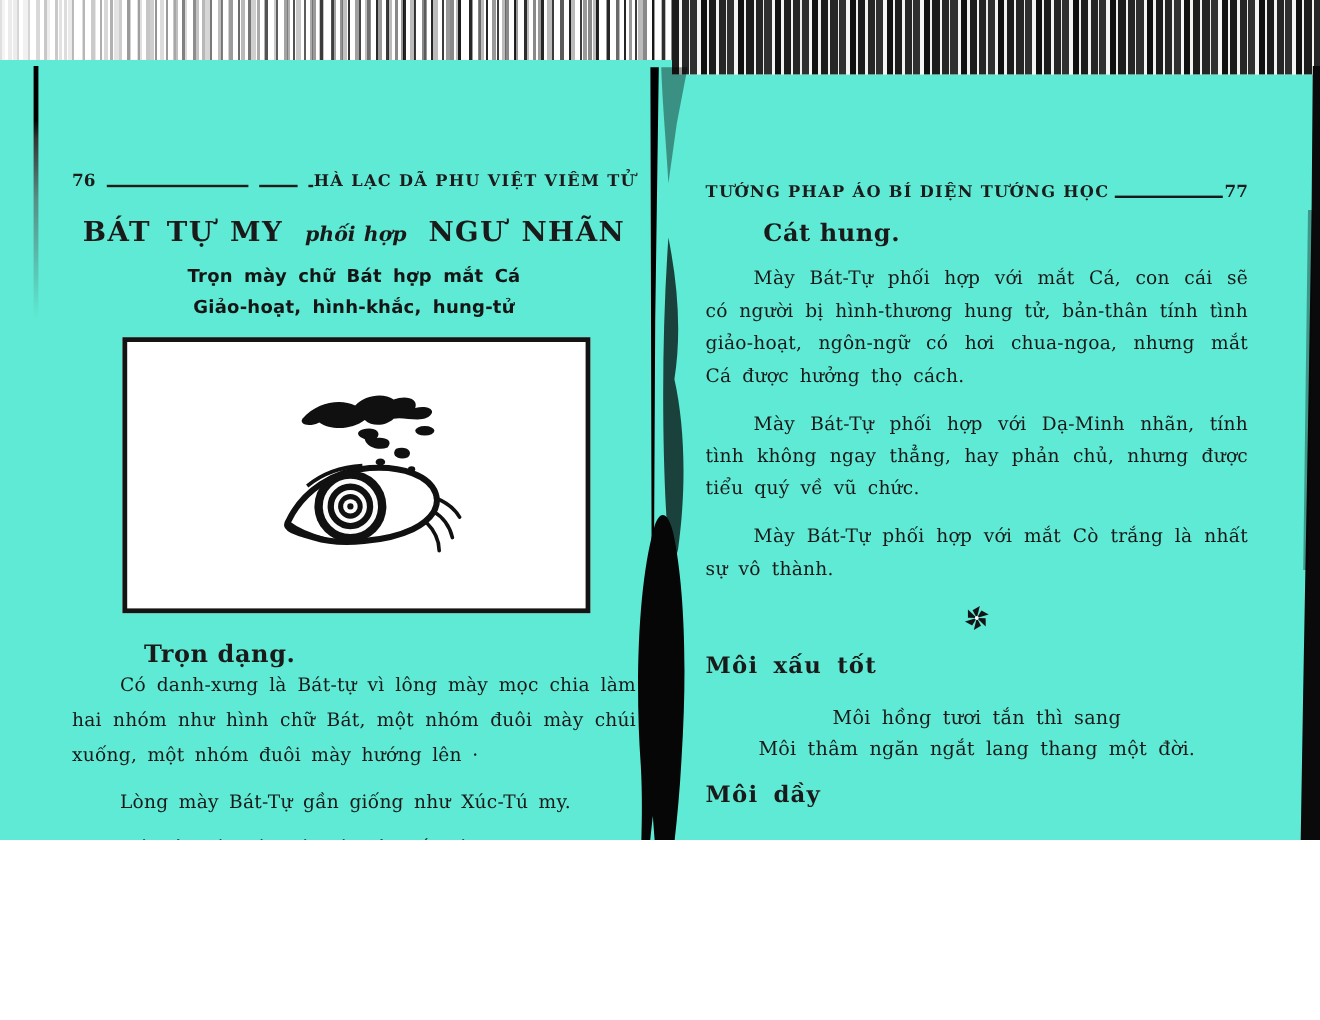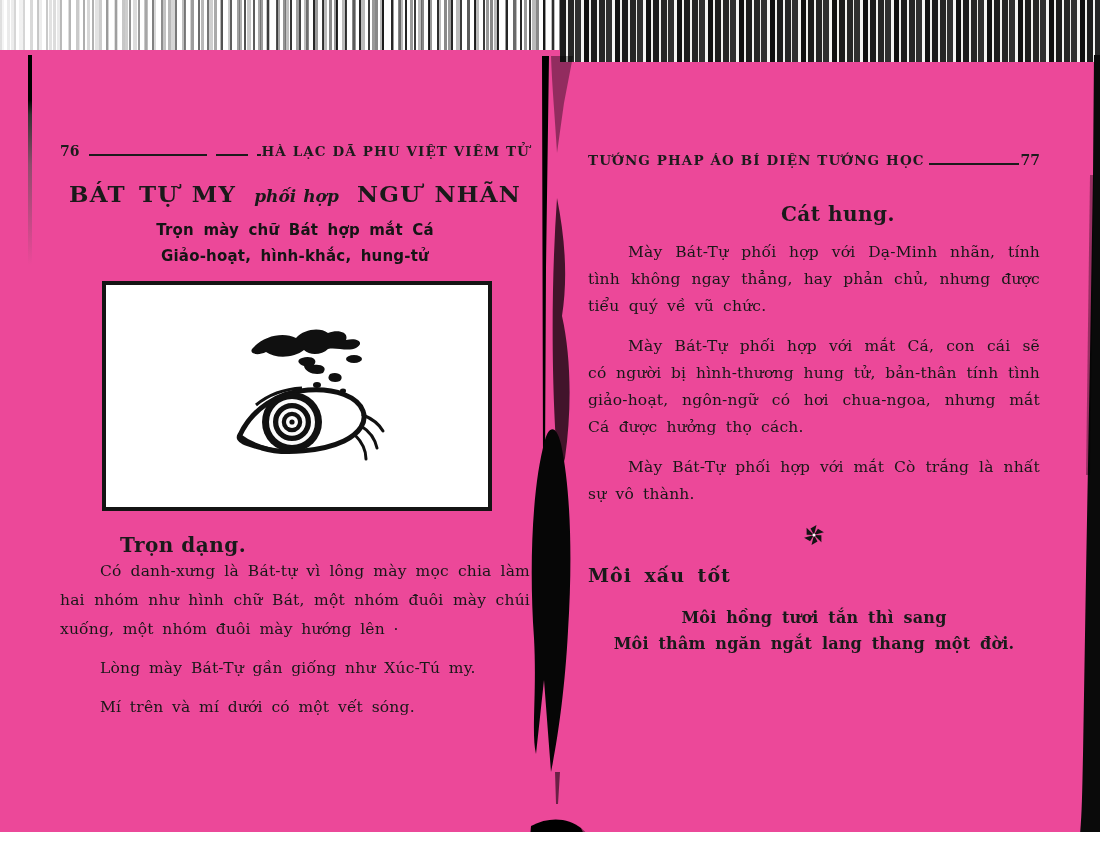--- a/index.html
+++ b/index.html
@@ -1,16 +1,16 @@
 <!DOCTYPE html>
 <html><head>
 <meta charset="utf-8">
 <style>
   html,body{margin:0;padding:0;background:#ffffff;}
-  .canvas{position:relative;width:1100px;height:832px;background:#ec4899;overflow:hidden;
+  .canvas{position:relative;width:1100px;height:700px;background:#5eead4;overflow:hidden;
           font-family:"DejaVu Serif",serif;color:#1a1a1a;}
 
   
   .stripes-left{position:absolute;left:0;top:0;width:560px;height:50px;background-color:#fff;
     background-image:
       linear-gradient(90deg, rgba(255,255,255,.85) 0px, rgba(255,255,255,0) 320px),
       repeating-linear-gradient(90deg, rgba(10,10,10,.8) 0 2px, rgba(255,255,255,0) 2px 7px,
         rgba(40,40,40,.55) 7px 10px, rgba(255,255,255,0) 10px 14px,
         rgba(0,0,0,.85) 14px 16px, rgba(255,255,255,0) 16px 23px),
       repeating-linear-gradient(90deg, rgba(60,60,60,.35) 0 4px, rgba(255,255,255,0) 4px 11px,
@@ -42,32 +42,32 @@
   .title-block{margin-top:20px;text-align:center;}
   .title-line{font-size:23px;font-weight:700;letter-spacing:1.2px;line-height:30px;word-spacing:4px;}
   .title-conn{font-size:17px;font-weight:700;font-style:italic;letter-spacing:0;
     word-spacing:1px;margin:0 5px;}
   .subtitle{font-family:"DejaVu Sans",sans-serif;font-weight:700;font-size:15px;
     line-height:26px;word-spacing:4px;letter-spacing:.2px;margin-top:6px;color:#151515;}
 
   .figure{margin:12px 0 0 42px;width:382px;height:222px;border:4px solid #141414;background:#fff;}
 
   .section-head{font-size:20px;font-weight:700;letter-spacing:.5px;margin:22px 0 0 60px;}
-  .page-right .section-head{margin:34px 0 0 48px;text-align:center;}
+  .page-right .section-head{margin:14px 0 0 48px;}
 
   .body-p{margin:10px 0 0 0;font-size:15.5px;line-height:29px;text-align:justify;
     text-indent:40px;word-spacing:3.5px;letter-spacing:.2px;color:#181818;}
   .page-right .body-p{margin-top:13px;line-height:27px;word-spacing:4px;}
   .body-p.first{margin-top:0;}
 
   .divider{margin-top:16px;text-align:center;}
   .poem-head{margin-top:14px;font-size:19px;font-weight:700;
     letter-spacing:1px;word-spacing:5px;}
   .poem{margin-top:8px;text-align:center;font-size:16px;line-height:26px;
-    word-spacing:4px;letter-spacing:.2px;font-weight:bold;}
+    word-spacing:4px;letter-spacing:.2px;}
 </style>
 </head>
 <body>
 
 <div class="canvas">
 
   <div class="stripes-left"></div>
   <div class="stripes-right"></div>
 
   <div class="left-edge-line"></div>
@@ -156,22 +156,22 @@
   <div class="page page-right">
 
     <div class="runhead">
       <span>TƯỚNG PHAP ÁO BÍ DIỆN TƯỚNG HỌC</span>
       <span class="rule right-grow"></span>
       <span class="pgnum">77</span>
     </div>
 
     <h2 class="section-head">Cát hung.</h2>
 
+    <p class="body-p">Mày Bát-Tự phối hợp với mắt Cá, con cái sẽ có người bị hình-thương hung tử, bản-thân tính tình giảo-hoạt, ngôn-ngữ có hơi chua-ngoa, nhưng mắt Cá được hưởng thọ cách.</p>
     <p class="body-p">Mày Bát-Tự phối hợp với Dạ-Minh nhãn, tính tình không ngay thẳng, hay phản chủ, nhưng được tiểu quý về vũ chức.</p>
-    <p class="body-p">Mày Bát-Tự phối hợp với mắt Cá, con cái sẽ có người bị hình-thương hung tử, bản-thân tính tình giảo-hoạt, ngôn-ngữ có hơi chua-ngoa, nhưng mắt Cá được hưởng thọ cách.</p>
     <p class="body-p">Mày Bát-Tự phối hợp với mắt Cò trắng là nhất sự vô thành.</p>
 
     <div class="divider">
       <svg width="22" height="22" viewBox="-11 -11 22 22">
         <g fill="#141414">
           <path d="M0 0 L2.5 -10 L-3.5 -6.5 Z"></path>
           <path d="M0 0 L2.5 -10 L-3.5 -6.5 Z" transform="rotate(60)"></path>
           <path d="M0 0 L2.5 -10 L-3.5 -6.5 Z" transform="rotate(120)"></path>
           <path d="M0 0 L2.5 -10 L-3.5 -6.5 Z" transform="rotate(180)"></path>
           <path d="M0 0 L2.5 -10 L-3.5 -6.5 Z" transform="rotate(240)"></path>
@@ -180,15 +180,16 @@
         </g>
       </svg>
     </div>
 
     <h3 class="poem-head">Môi xấu tốt</h3>
     <div class="poem">
       <div>Môi hồng tươi tắn thì sang</div>
       <div>Môi thâm ngăn ngắt lang thang một đời.</div>
     </div>
 
+    <h3 class="poem-head">Môi dầy</h3>
   </div>
 
 </div>
 
 </body></html>

